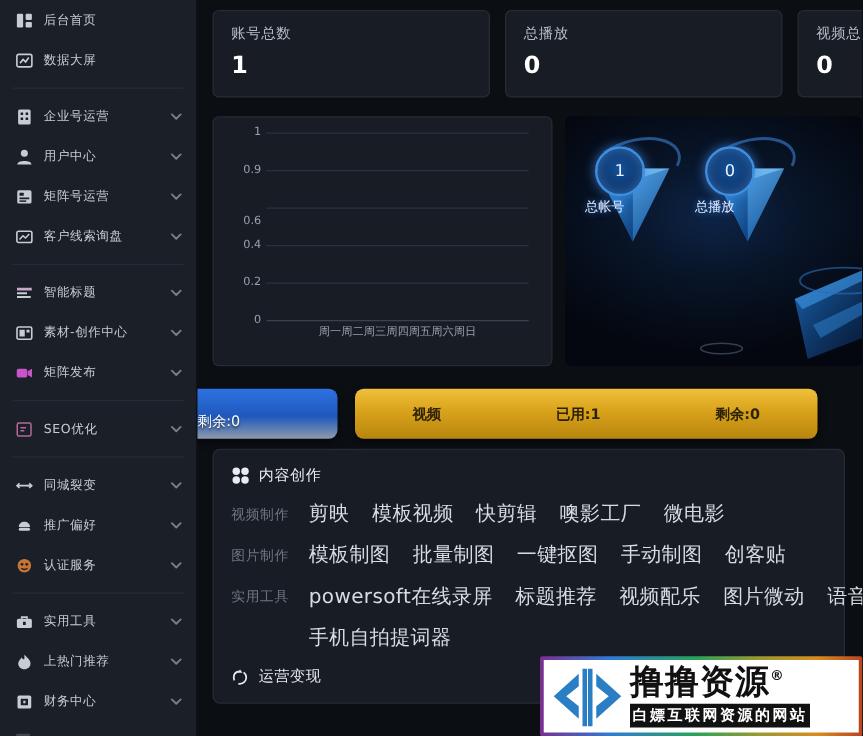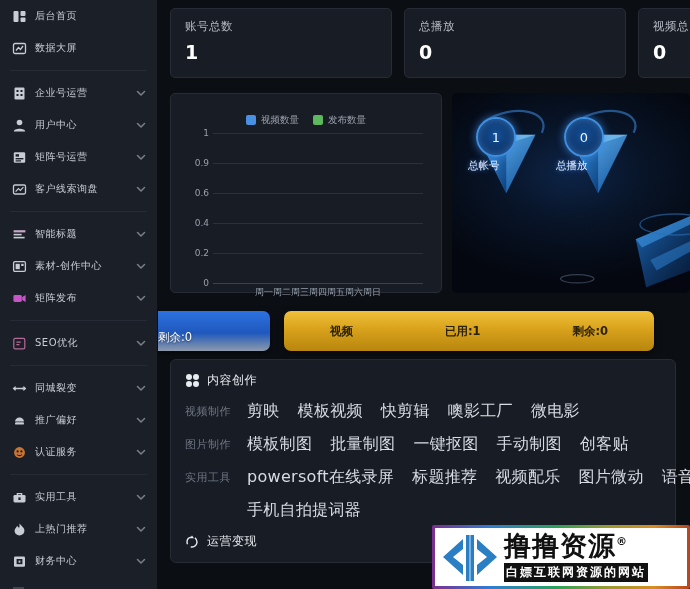--- a/index.html
+++ b/index.html
@@ -497,36 +497,26 @@
         </div>
         <div class="stat-card">
           <div class="stat-title">视频总点赞</div>
           <div class="stat-value">0</div>
         </div>
       </div>
 
     <div class="mid-row">
 
       <div class="chart-card">
-        <div class="legend" id="chart-legend">
-            <div class="legend-item">
-              <span class="legend-swatch" style="background:#4a90e2"></span>
-              <span class="legend-text">视频数量</span>
-            </div>
-            <div class="legend-item">
-              <span class="legend-swatch" style="background:#5cb85c"></span>
-              <span class="legend-text">发布数量</span>
-            </div>
-          </div>
         <div class="plot" id="chart-plot">
             <div class="ax-label" style="top: 0px;">1</div>
             <div class="gridline" style="top: 0px;"></div>
             <div class="ax-label" style="top: 30px;">0.9</div>
             <div class="gridline" style="top: 30px;"></div>
-            <div class="ax-label" style="top: 60px;">0.6</div>
+            <div class="ax-label" style="top: 71px;">0.6</div>
             <div class="gridline" style="top: 60px;"></div>
             <div class="ax-label" style="top: 90px;">0.4</div>
             <div class="gridline" style="top: 90px;"></div>
             <div class="ax-label" style="top: 120px;">0.2</div>
             <div class="gridline" style="top: 120px;"></div>
             <div class="ax-label" style="top: 150px;">0</div>
             <div class="axisline" style="top: 150px;"></div>
             <div class="xticks">
               <span class="xtick">周一</span>
               <span class="xtick">周二</span>

